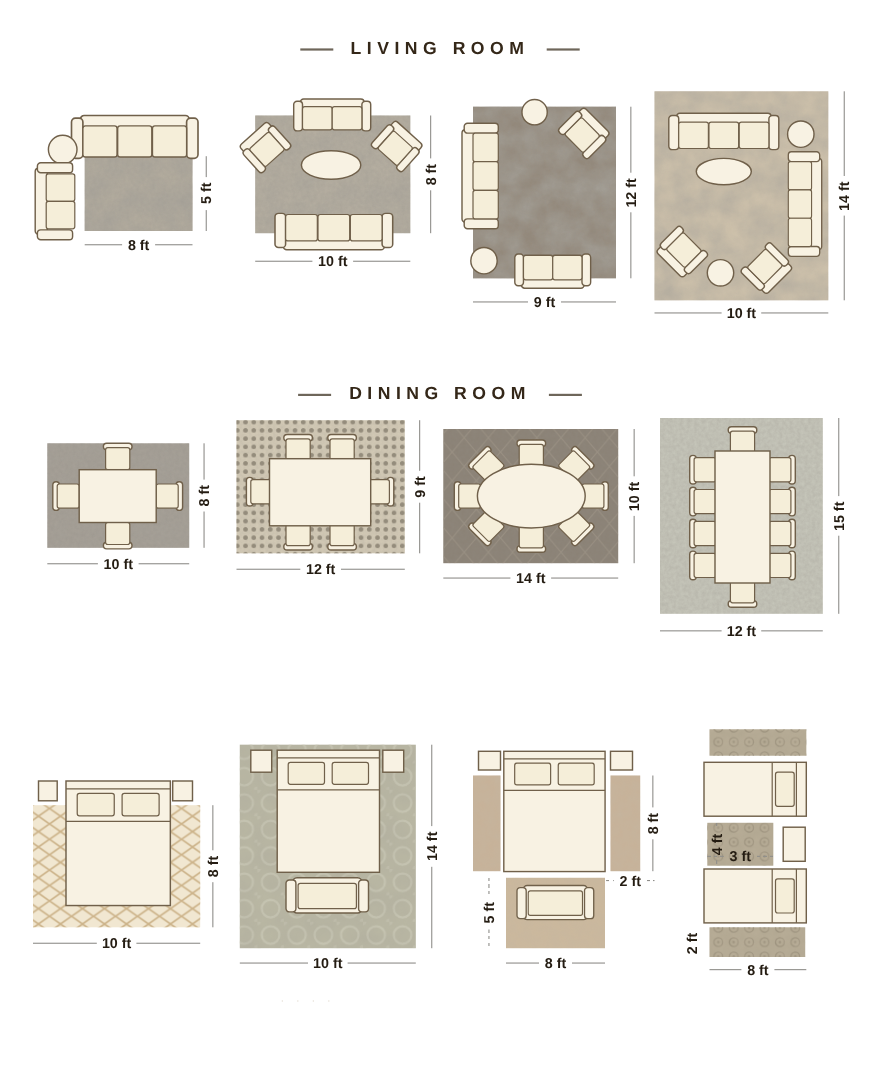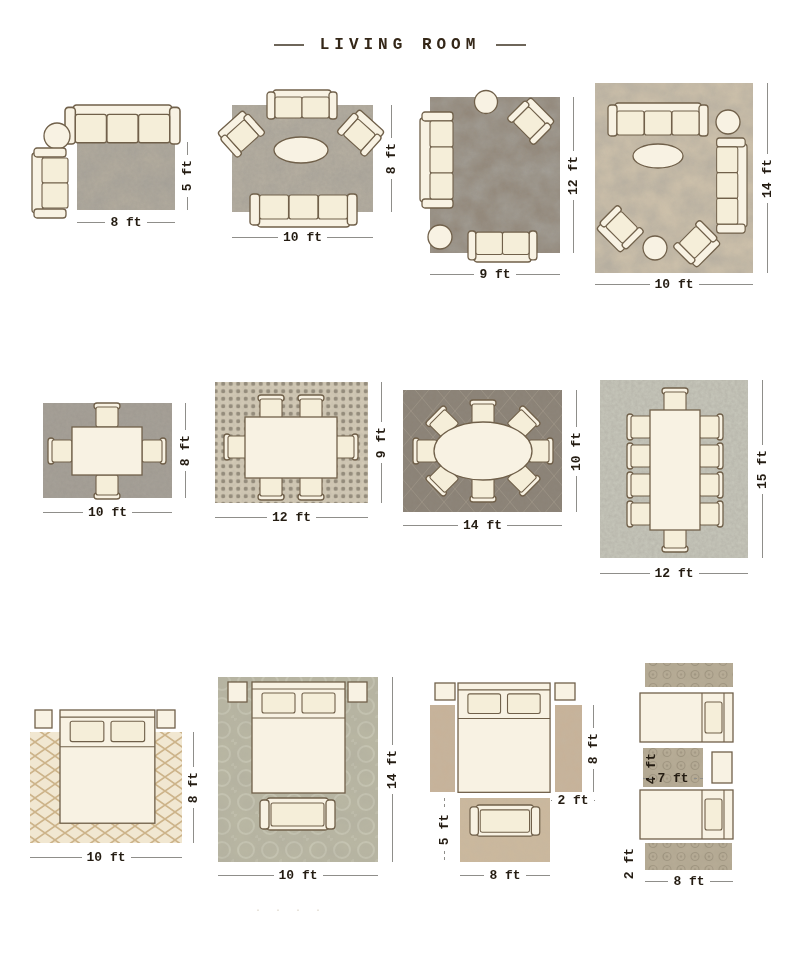--- a/index.html
+++ b/index.html
@@ -1,16 +1,16 @@
 <!DOCTYPE html>
 <html><head>
 <meta charset="utf-8">
 <style>
   html,body{margin:0;padding:0;background:#fff}
-  .canvas{position:relative;width:800px;height:978px;background:#ffffff;font-family:Liberation Mono, monospace;overflow:hidden}
+  .canvas{position:relative;width:800px;height:978px;background:#ffffff;font-family:Liberation Sans, sans-serif;overflow:hidden}
   .sec-title{position:absolute;left:0;width:100%;display:flex;align-items:center;justify-content:center;gap:16px;color:#342718;font-size:16px;font-weight:700;letter-spacing:5px}
   .sec-title .tl{width:30px;height:2px;background:#6e665a}
   .layout{position:absolute}
   .layout svg{position:absolute;left:0;top:0;overflow:visible}
   .f{fill:#f8f2e3;stroke:#70604a;stroke-width:1.3}
   .f2{fill:#f5eed9;stroke:#70604a;stroke-width:1.1}
   .ln{stroke:#70604a;stroke-width:1.1;fill:none}
   .dimh{position:absolute;display:flex;align-items:center;color:#241c12;font-size:13px;font-weight:700;height:15px}
   .dimh::before,.dimh::after{content:"";flex:1;height:1px;background:#8f8e8a}
   .dimh>span{padding:0 5px;white-space:nowrap}
@@ -207,20 +207,25 @@
       <circle class="f" cx="63" cy="172" r="12"></circle>
     </svg>
     <div class="dimh" style="left:3px;top:201px;width:158px">
         <span>10 ft</span>
       </div>
     <div class="dimv" style="left:167px;top:7px;height:190px">
         <span>14 ft</span>
       </div>
   </div>
 
+  <div class="sec-title" style="top:350px">
+    <i class="tl"></i>
+    <span>DINING ROOM</span>
+    <i class="tl"></i>
+  </div>
 
   <div class="layout" style="left:30px;top:395px;width:175px;height:130px">
     <svg width="175" height="130">
       <g>
         <rect x="13" y="8" width="129" height="95" fill="#a6a097"></rect>
         <rect x="13" y="8" width="129" height="95" fill="#000" filter="url(#grain)" opacity="0.55"></rect>
         <rect x="13" y="8" width="129" height="95" fill="#000" filter="url(#marble)" opacity="0.25"></rect>
       </g>
       <use href="#chair" transform="translate(77,22)"></use>
       <use href="#chair" transform="translate(77,90) rotate(180)"></use>
@@ -400,21 +405,21 @@
       <g>
         <rect x="27" y="188" width="87" height="27" fill="#b2a892"></rect>
         <rect x="27" y="188" width="87" height="27" fill="url(#medal)"></rect>
         <rect x="27" y="188" width="87" height="27" fill="#000" filter="url(#warm)" opacity="0.4"></rect>
       </g>
     </svg>
     <div class="dimv dashed" style="left:25px;top:93px;height:39px">
         <span>4 ft</span>
       </div>
     <div class="dimh dashed" style="left:25px;top:116px;width:60px">
-        <span>7 ft</span>
+        <span>3 ft</span>
       </div>
     <div class="dimv dashed" style="left:3px;top:188px;height:27px">
         <span>2 ft</span>
       </div>
     <div class="dimh" style="left:27px;top:219px;width:88px">
         <span>8 ft</span>
       </div>
   </div>
 
   <div class="watermark" style="left:255px;top:905px">· · · ·</div>

